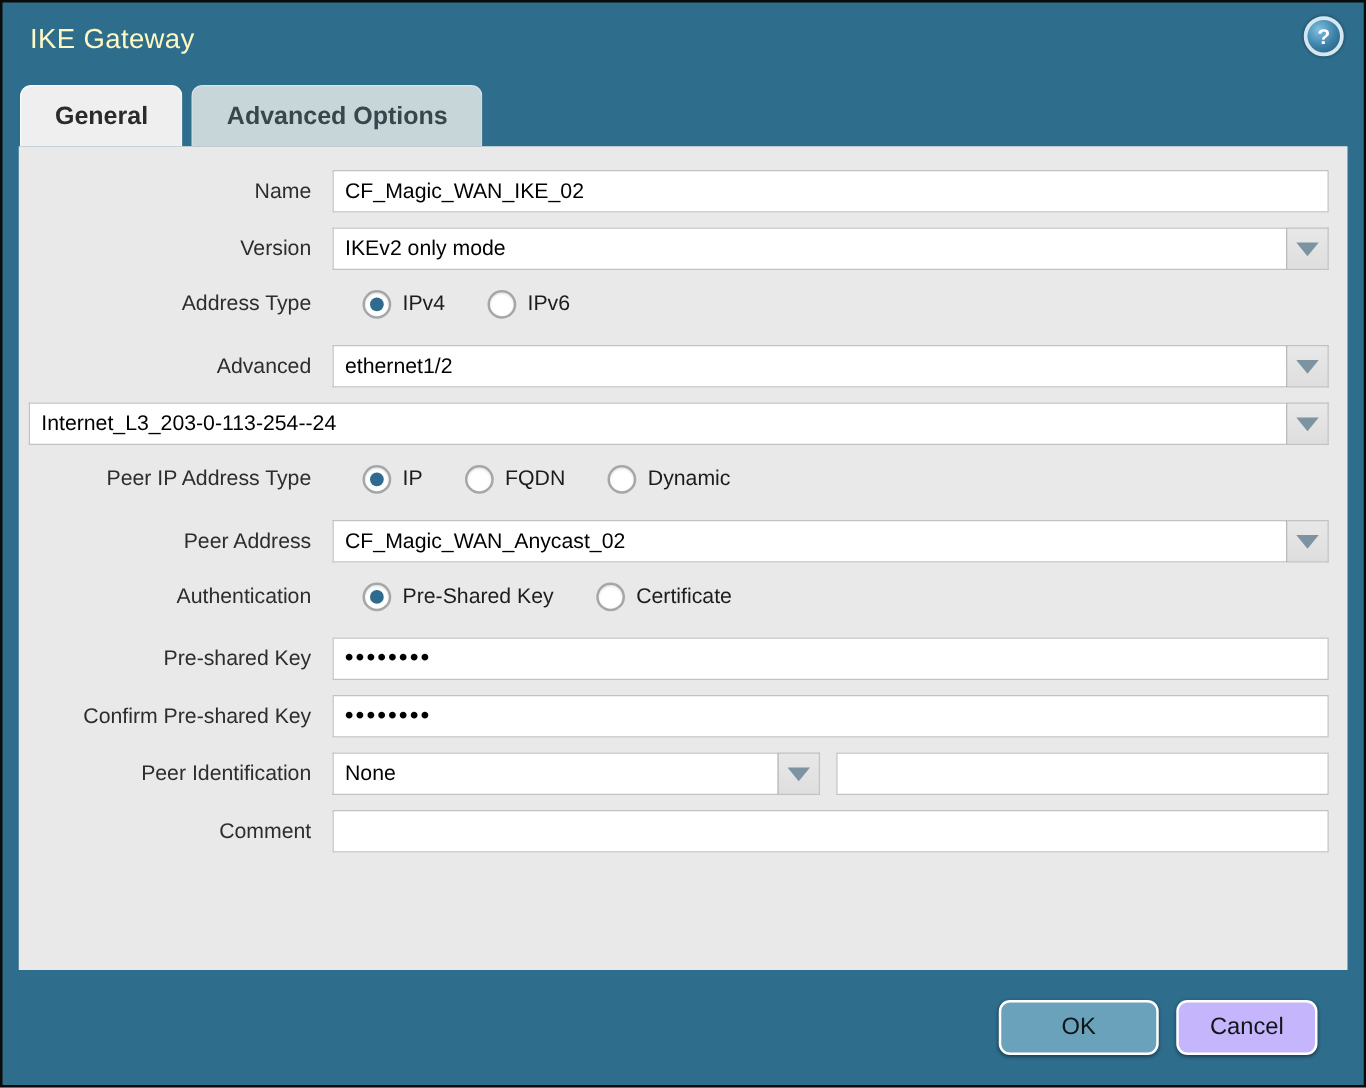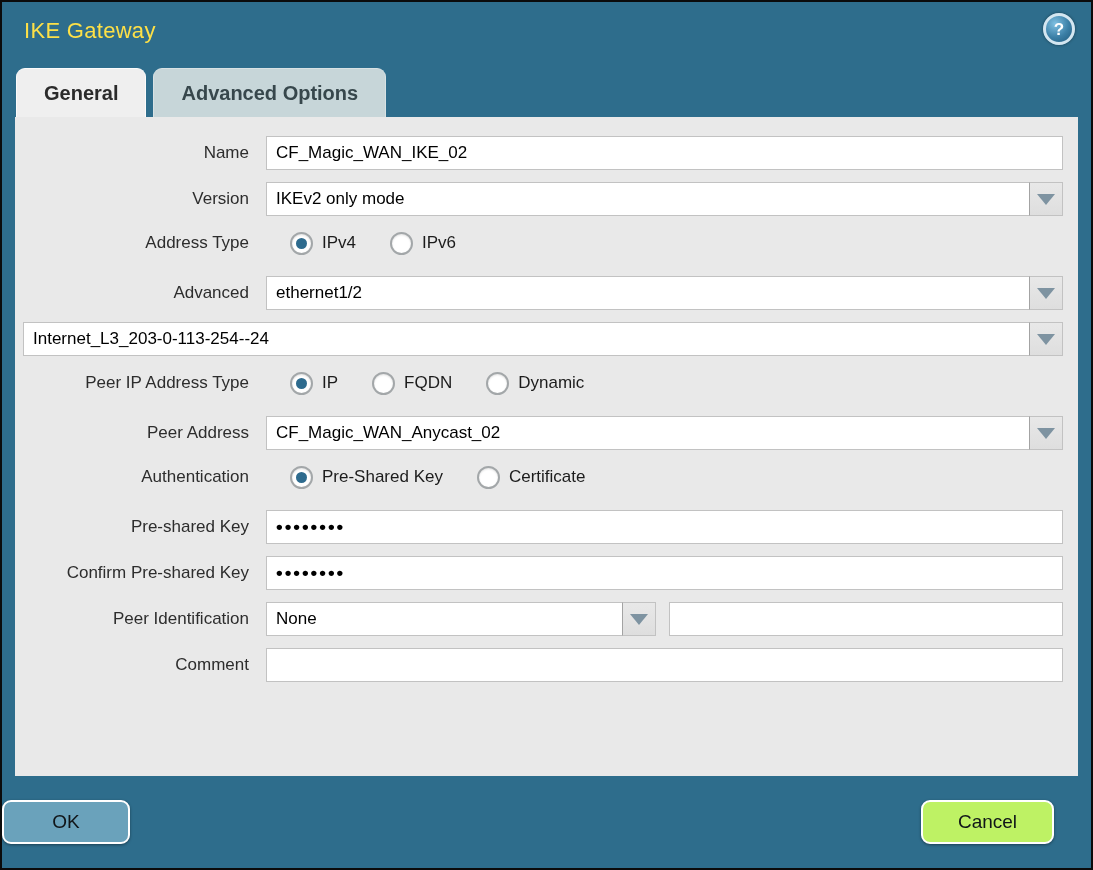--- a/index.html
+++ b/index.html
@@ -12,21 +12,21 @@
     position:relative;
     width:1093px; height:870px;
     background:#2e6d8c;
     border:2px solid #0b0b0b;
     overflow:hidden;
   }
   
   .titlebar { position:absolute; top:0; left:0; right:0; height:64px; }
   .title-text {
     position:absolute; left:22px; top:16px;
-    font-size:22px; color:#fde047; letter-spacing:0.3px;
+    font-size:22px; color:#fef9c3; letter-spacing:0.3px;
   }
   .help-btn {
     position:absolute; top:11px; right:16px;
     width:32px; height:32px; border-radius:50%;
     background: radial-gradient(circle at 35% 30%, #7fc0e2 0%, #3b7fa6 55%, #205a7d 100%);
     border:3px solid #d4e6f0;
     box-shadow:0 0 3px rgba(0,0,0,0.45);
     display:flex; align-items:center; justify-content:center;
     cursor:pointer;
   }
@@ -88,33 +88,33 @@
     background:#fff; border:2px solid #a3a7a9;
     display:flex; align-items:center; justify-content:center;
     box-shadow: inset 0 1px 2px rgba(0,0,0,0.12);
   }
   .radio .dot { width:11px; height:11px; border-radius:50%; background:#2e6b8e; display:none; }
   .radio.sel .dot { display:block; }
   .radio-label { margin-left:9px; font-size:17px; color:#1c1c1c; }
   
   .footer {
     position:absolute; left:0; right:0; bottom:0; height:92px;
-    display:flex; align-items:center; justify-content:space-between;
-    padding-right:37px; gap:0;
+    display:flex; align-items:center; justify-content:flex-end;
+    padding-right:37px; gap:14px;
   }
   .btn {
     height:44px; border-radius:9px;
     border:2px solid #ffffff;
     font-family:"Liberation Sans", sans-serif;
     font-size:19px; color:#101518;
     box-shadow:0 1px 3px rgba(0,0,0,0.4);
     cursor:pointer;
   }
   .btn-ok { width:128px; background:#6aa2bb; }
-  .btn-cancel { width:133px; background:#bef264; }
+  .btn-cancel { width:113px; background:#c4b5fd; }
 </style>
 </head>
 <body>
 
 <div class="dialog">
 
   <div class="titlebar">
     <div class="title-text">IKE Gateway</div>
     <div class="help-btn">
       <span>?</span>

